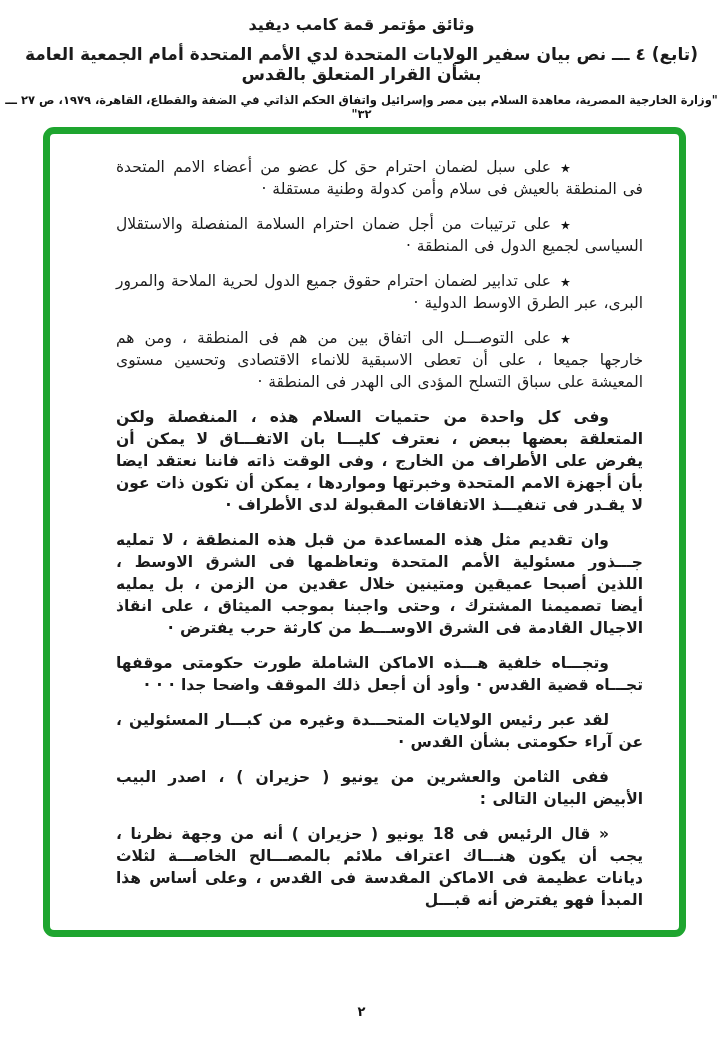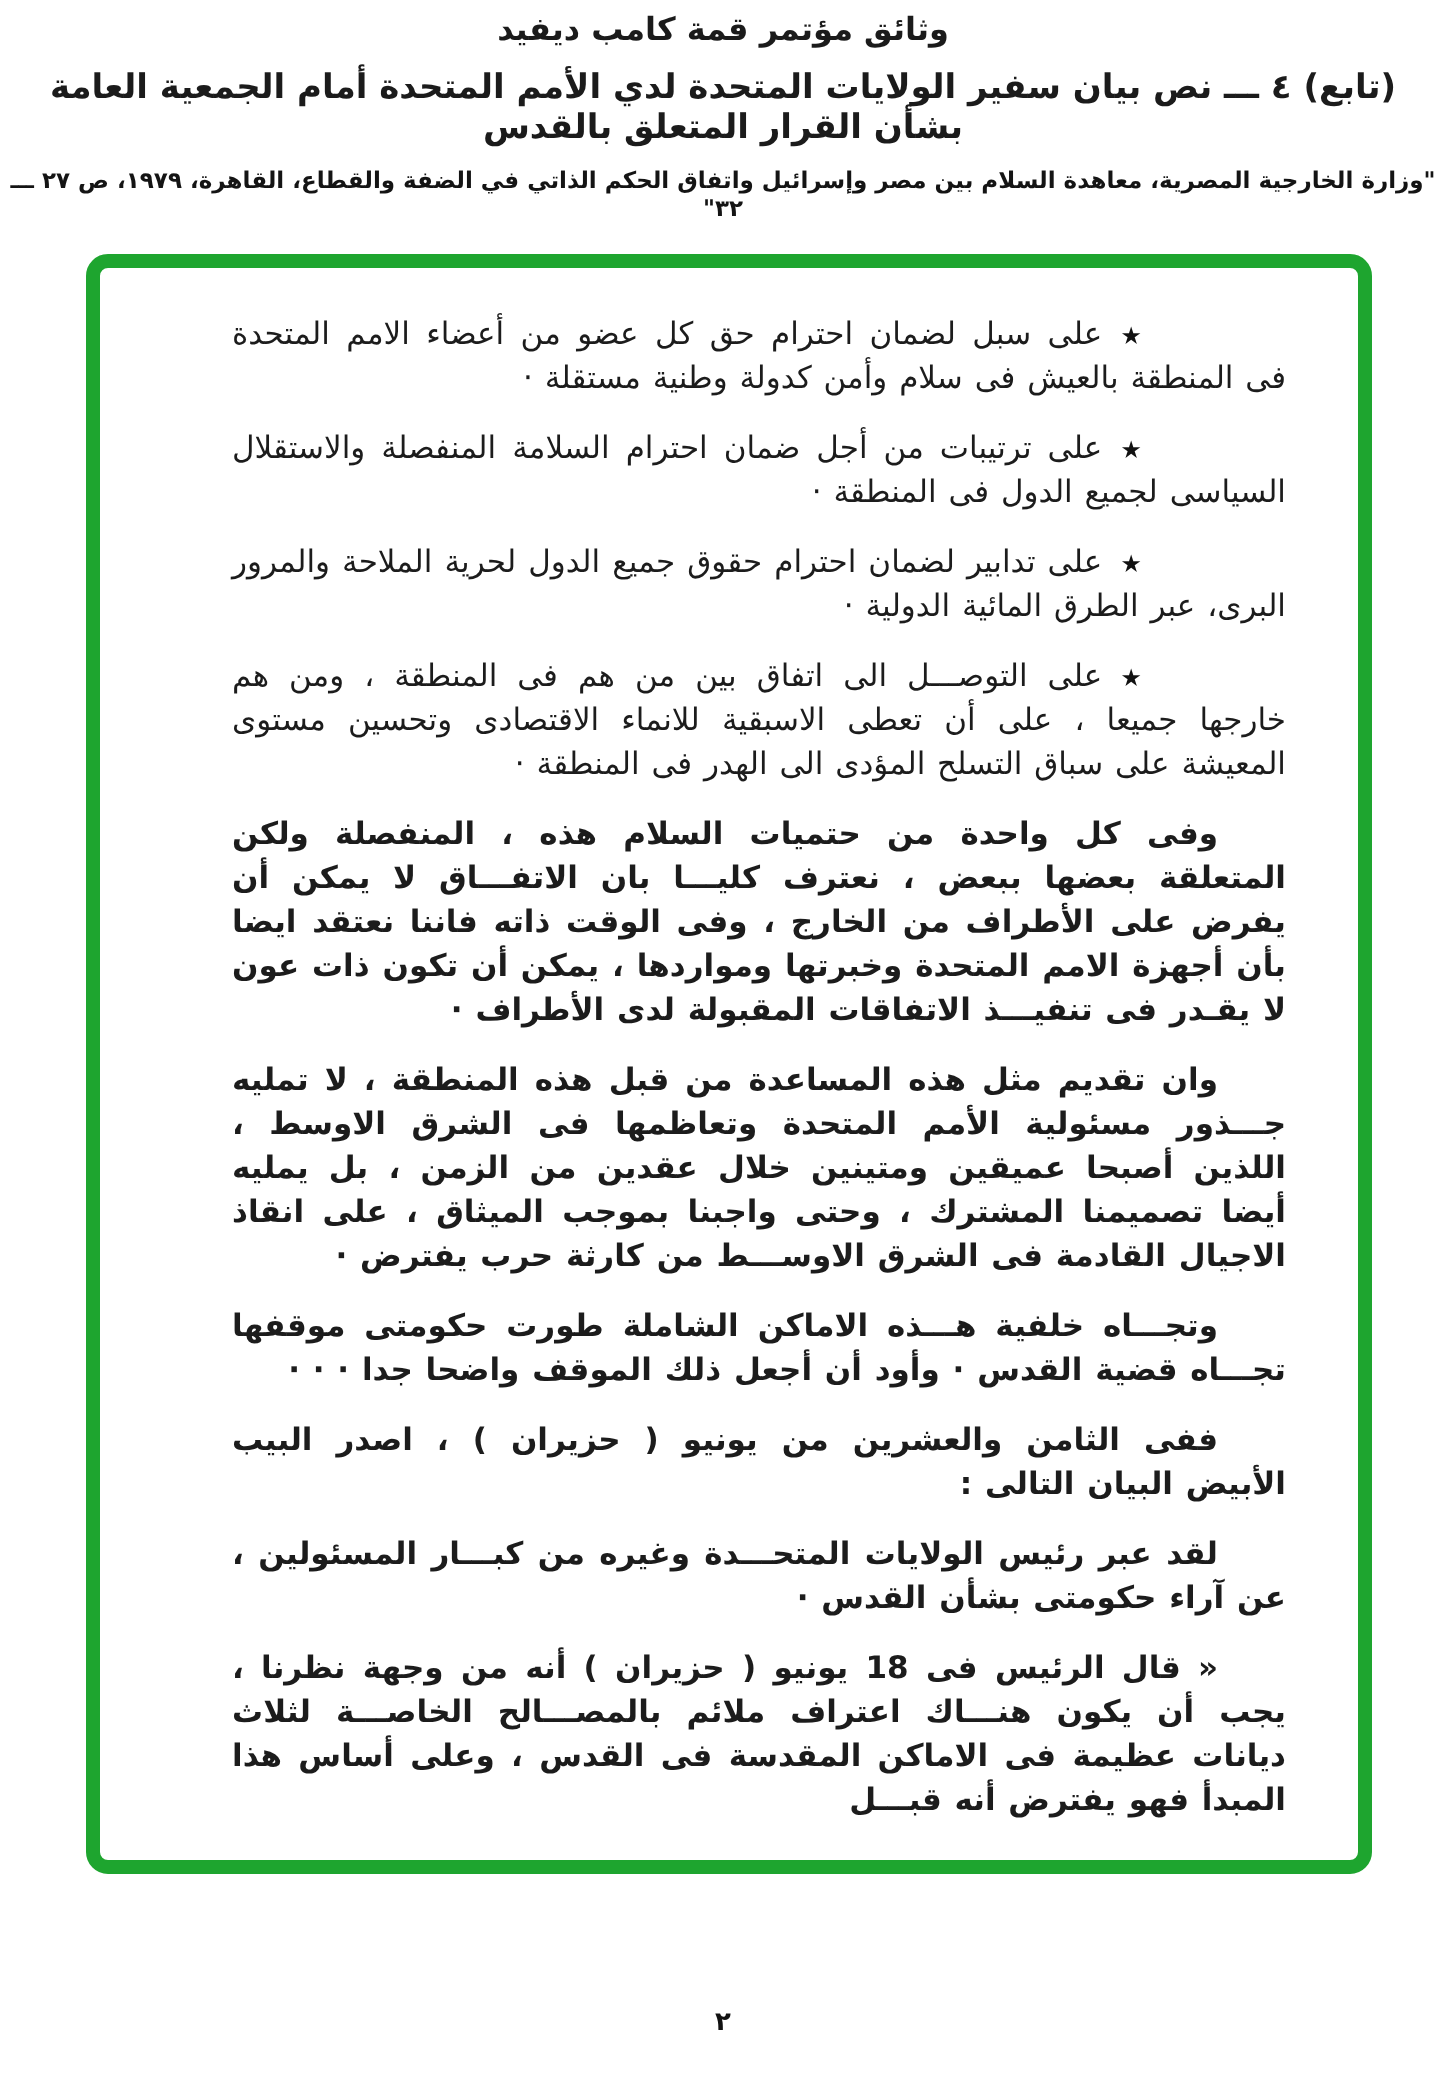--- a/index.html
+++ b/index.html
@@ -1,20 +1,20 @@
 <!DOCTYPE html>
 <html lang="ar"><head>
 <meta charset="utf-8">
 <style>
   html,body{margin:0;padding:0;background:#ffffff;}
   .page{
     position:relative;width:723px;height:1044px;background:#ffffff;
     font-family:"DejaVu Sans", sans-serif;color:#1b1b1b;overflow:hidden;
   }
-  .header{ text-align:center; padding-top:5px; direction:rtl; }
+  .header{ text-align:center; padding-top:15px; direction:rtl; }
   .header .title{ font-size:16px; font-weight:bold; letter-spacing:0.2px; }
   .header .subtitle{ font-size:17px; font-weight:bold; margin-top:10px;text-align:center; }
   .header .source{ font-size:11.5px; font-weight:bold; margin-top:9px; color:#141414; }
   .green-box{
     position:absolute; left:43px; top:127px;
     width:643px; height:810px; box-sizing:border-box;
     border:7px solid #1ea52f; border-radius:11px;
     padding:22px 36px 18px 66px;
     direction:rtl; text-align:justify;
     background:#ffffff; overflow:hidden;
@@ -44,28 +44,28 @@
     <div class="subtitle">(تابع) ٤ ـــ نص بيان سفير الولايات المتحدة لدي الأمم المتحدة أمام الجمعية العامة بشأن القرار المتعلق بالقدس</div>
     <div class="source">"وزارة الخارجية المصرية، معاهدة السلام بين مصر وإسرائيل واتفاق الحكم الذاتي في الضفة والقطاع، القاهرة، ١٩٧٩، ص ٢٧ ـــ ٣٢"</div>
   </div>
 
   <div class="green-box" style="border-color: rgb(30, 165, 47);">
 
     <p class="bullet"><span class="star">٭</span><span>على سبل لضمان احترام حق كل عضو من أعضاء الامم المتحدة فى المنطقة بالعيش فى سلام وأمن كدولة وطنية مستقلة ·</span></p>
 
     <p class="bullet"><span class="star">٭</span><span>على ترتيبات من أجل ضمان احترام السلامة المنفصلة والاستقلال السياسى لجميع الدول فى المنطقة ·</span></p>
 
-    <p class="bullet"><span class="star">٭</span><span>على تدابير لضمان احترام حقوق جميع الدول لحرية الملاحة والمرور البرى، عبر الطرق المائية الدولية ·</span></p>
+    <p class="bullet"><span class="star">٭</span><span>على تدابير لضمان احترام حقوق جميع الدول لحرية الملاحة والمرور البرى، عبر الطرق الاوسط الدولية ·</span></p>
 
     <p class="bullet"><span class="star">٭</span><span>على التوصـــل الى اتفاق بين من هم فى المنطقة ، ومن هم خارجها جميعا ، على أن تعطى الاسبقية للانماء الاقتصادى وتحسين مستوى المعيشة على سباق التسلح المؤدى الى الهدر فى المنطقة ·</span></p>
 
     <p class="para">وفى كل واحدة من حتميات السلام هذه ، المنفصلة ولكن المتعلقة بعضها ببعض ، نعترف كليـــا بان الاتفـــاق لا يمكن أن يفرض على الأطراف من الخارج ، وفى الوقت ذاته فاننا نعتقد ايضا بأن أجهزة الامم المتحدة وخبرتها ومواردها ، يمكن أن تكون ذات عون لا يقـدر فى تنفيـــذ الاتفاقات المقبولة لدى الأطراف ·</p>
     <p class="para">وان تقديم مثل هذه المساعدة من قبل هذه المنطقة ، لا تمليه جـــذور مسئولية الأمم المتحدة وتعاظمها فى الشرق الاوسط ، اللذين أصبحا عميقين ومتينين خلال عقدين من الزمن ، بل يمليه أيضا تصميمنا المشترك ، وحتى واجبنا بموجب الميثاق ، على انقاذ الاجيال القادمة فى الشرق الاوســـط من كارثة حرب يفترض ·</p>
     <p class="para">وتجـــاه خلفية هـــذه الاماكن الشاملة طورت حكومتى موقفها تجـــاه قضية القدس · وأود أن أجعل ذلك الموقف واضحا جدا · · ·</p>
+    <p class="para">لقد عبر رئيس الولايات المتحـــدة وغيره من كبـــار المسئولين ، عن آراء حكومتى بشأن القدس ·</p>
     <p class="para">ففى الثامن والعشرين من يونيو ( حزيران ) ، اصدر البيب الأبيض البيان التالى :</p>
-    <p class="para">لقد عبر رئيس الولايات المتحـــدة وغيره من كبـــار المسئولين ، عن آراء حكومتى بشأن القدس ·</p>
     <p class="para">« قال الرئيس فى 18 يونيو ( حزيران ) أنه من وجهة نظرنا ، يجب أن يكون هنـــاك اعتراف ملائم بالمصـــالح الخاصـــة لثلاث ديانات عظيمة فى الاماكن المقدسة فى القدس ، وعلى أساس هذا المبدأ فهو يفترض أنه قبـــل</p>
 
   </div>
 
   <div class="page-number">٢</div>
 
 </div>
 
 </body></html>

